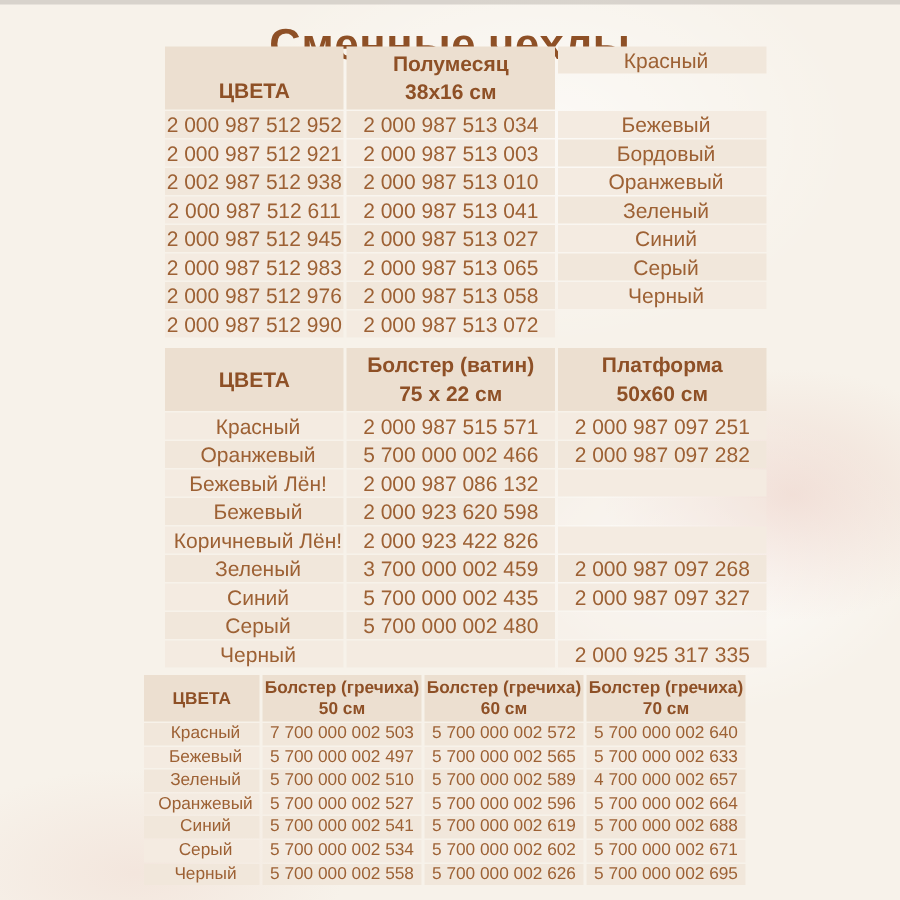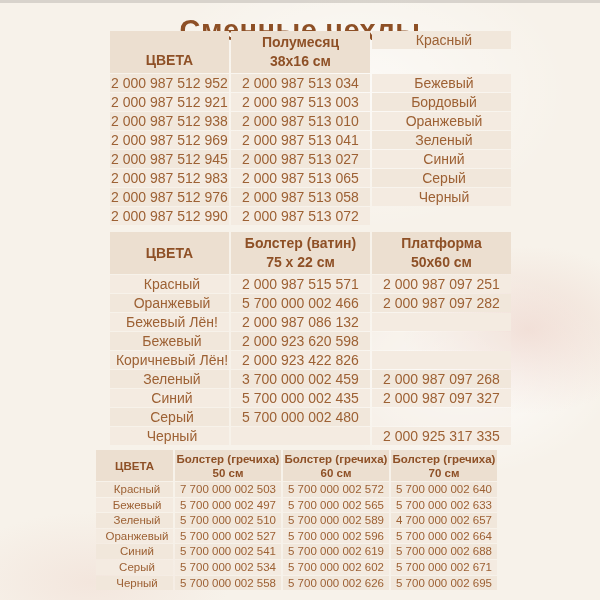--- a/index.html
+++ b/index.html
@@ -65,22 +65,22 @@
   <div class="title">Сменные чехлы</div>
   <div id="tables">
       <div class="tbl t0">
         <div class="hcell colors">ЦВЕТА</div>
         <div class="hcell">
           <div class="h1">Полумесяц</div>
           <div class="h2">38х16 см</div>
         </div>
         <div class="drow"><div class="cell color">Красный</div><div class="cell code">2 000 987 512 952</div><div class="cell code">2 000 987 513 034</div></div>
         <div class="drow"><div class="cell color">Бежевый</div><div class="cell code">2 000 987 512 921</div><div class="cell code">2 000 987 513 003</div></div>
-        <div class="drow"><div class="cell color">Бордовый</div><div class="cell code">2 000 987 512 938</div><div class="cell code">2 000 987 513 010</div></div>
-        <div class="drow"><div class="cell color">Оранжевый</div><div class="cell code">2 000 987 512 969</div><div class="cell code">2 000 987 513 041</div></div>
+        <div class="drow"><div class="cell color">Бордовый</div><div class="cell code">2 002 987 512 938</div><div class="cell code">2 000 987 513 010</div></div>
+        <div class="drow"><div class="cell color">Оранжевый</div><div class="cell code">2 000 987 512 611</div><div class="cell code">2 000 987 513 041</div></div>
         <div class="drow"><div class="cell color">Зеленый</div><div class="cell code">2 000 987 512 945</div><div class="cell code">2 000 987 513 027</div></div>
         <div class="drow"><div class="cell color">Синий</div><div class="cell code">2 000 987 512 983</div><div class="cell code">2 000 987 513 065</div></div>
         <div class="drow"><div class="cell color">Серый</div><div class="cell code">2 000 987 512 976</div><div class="cell code">2 000 987 513 058</div></div>
         <div class="drow"><div class="cell color">Черный</div><div class="cell code">2 000 987 512 990</div><div class="cell code">2 000 987 513 072</div></div>
       </div>
       <div class="tbl t1">
         <div class="hcell colors">ЦВЕТА</div>
         <div class="hcell">
           <div class="h1">Болстер (ватин)</div>
           <div class="h2">75 х 22 см</div>

